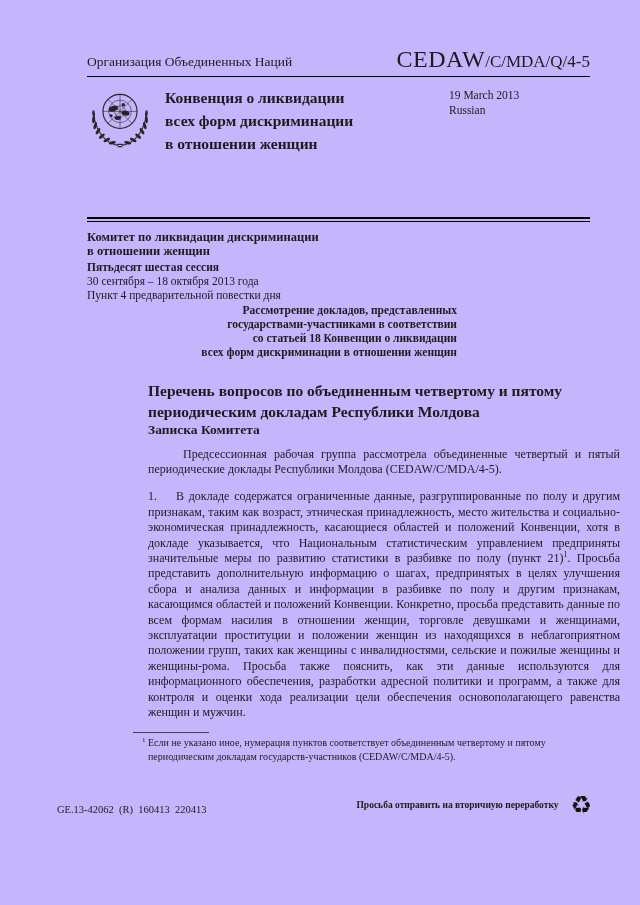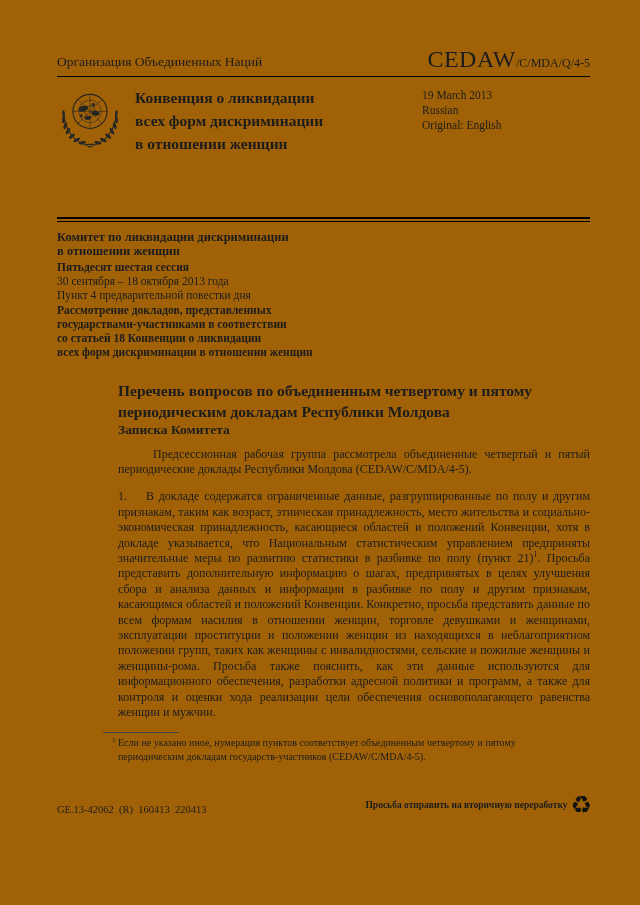--- a/index.html
+++ b/index.html
@@ -1,49 +1,49 @@
 <!DOCTYPE html>
 <html><head>
 <meta charset="utf-8">
 <style>
   html,body { margin:0; padding:0; background:#ffffff; }
   .page {
     position:relative;
     width:640px; height:905px;
     box-sizing:border-box;
-    padding:46px 50px 0 57px;
-    background:#a16207;
+    padding:46px 50px 0 87px;
+    background:#c4b5fd;
     font-family:"Liberation Serif","DejaVu Serif",serif;
     color:#1c1c1c;
     overflow:hidden;
   }
   
   .top-header {
     display:flex; justify-content:space-between; align-items:flex-end;
     border-bottom:1.5px solid #000; padding-bottom:3px;
   }
   .org-name { font-size:13.5px; padding-bottom:3px; }
   .doc-symbol { font-size:24px; letter-spacing:.5px; white-space:nowrap; }
-  .doc-symbol .suffix { font-size:12px; letter-spacing:0; }
+  .doc-symbol .suffix { font-size:17px; letter-spacing:0; }
   
   .masthead { display:flex; margin-top:7px; }
   .emblem-box { width:78px; padding-top:2px; flex:none; }
   .mast-title {
     width:284px; flex:none;
     font-weight:bold; font-size:15.5px; line-height:23px; padding-top:2px;
   }
   .distr-block { margin-left:auto; width:168px; font-size:11.5px; line-height:15px; padding-top:4px; }
   
   .thick-rule { margin-top:62px; border-top:2px solid #000; border-bottom:1px solid #000; height:2px; }
   
   .committee { margin-top:8px; width:370px; font-size:11.5px; line-height:13.5px; }
   .committee .name { font-size:12.5px; font-weight:bold; line-height:14px; }
   .committee .session { font-weight:bold; margin-top:3px; }
   .committee .agenda-ref { margin-top:1px; }
-  .committee .agenda { font-weight:bold; margin-top:1px; line-height:12.5px; }
+  .committee .agenda { font-weight:bold; margin-top:1px; line-height:12.5px;text-align:right; }
   .committee .agenda div { margin-top:1.5px; }
   
   .main { margin-left:61px; width:472px; }
   .main-title { margin-top:21px; width:452px; font-size:15.5px; font-weight:bold; line-height:21px; }
   .note-heading { font-size:13.5px; font-weight:bold; }
   .para { font-size:12px; line-height:15.4px; text-align:justify; margin-top:9px; }
   .intro { text-indent:35px; }
   .section-heading { margin-top:13px; font-size:12px; font-weight:bold; }
   .num { display:inline-block; width:28px; }
   sup.fn-ref { font-size:8px; line-height:0; }
@@ -54,21 +54,21 @@
     font-size:10px; line-height:13.5px;
     padding-left:6px; text-indent:-6px;
   }
   .footnote sup { font-size:7px; line-height:0; }
   
   .footer {
     position:absolute; left:57px; right:48px; top:795px;
     display:flex; justify-content:space-between; align-items:flex-end;
   }
   .gecode { font-size:10.5px; white-space:pre; }
-  .recycle-wrap { display:flex; align-items:center; gap:3px; }
+  .recycle-wrap { display:flex; align-items:center; gap:12px; }
   .recycle-note { font-weight:bold; font-size:9.5px; }
   .recycle-icon { font-family:"DejaVu Sans",sans-serif; font-size:24px; line-height:20px; color:#111; }
 </style>
 </head>
 <body>
 
 <div class="page">
 
   <div class="top-header">
     <div class="org-name">Организация Объединенных Наций</div>
@@ -113,21 +113,20 @@
       </svg>
     </div>
     <div class="mast-title">
       <div>Конвенция о ликвидации</div>
       <div>всех форм дискриминации</div>
       <div>в отношении женщин</div>
     </div>
     <div class="distr-block">
       <div>19 March 2013</div>
       <div>Russian</div>
-      <div>Original: English</div>
     </div>
   </div>
 
   <div class="thick-rule"></div>
 
   <div class="committee">
     <div class="name">
       <div>Комитет по ликвидации дискриминации</div>
       <div>в отношении женщин</div>
     </div>

